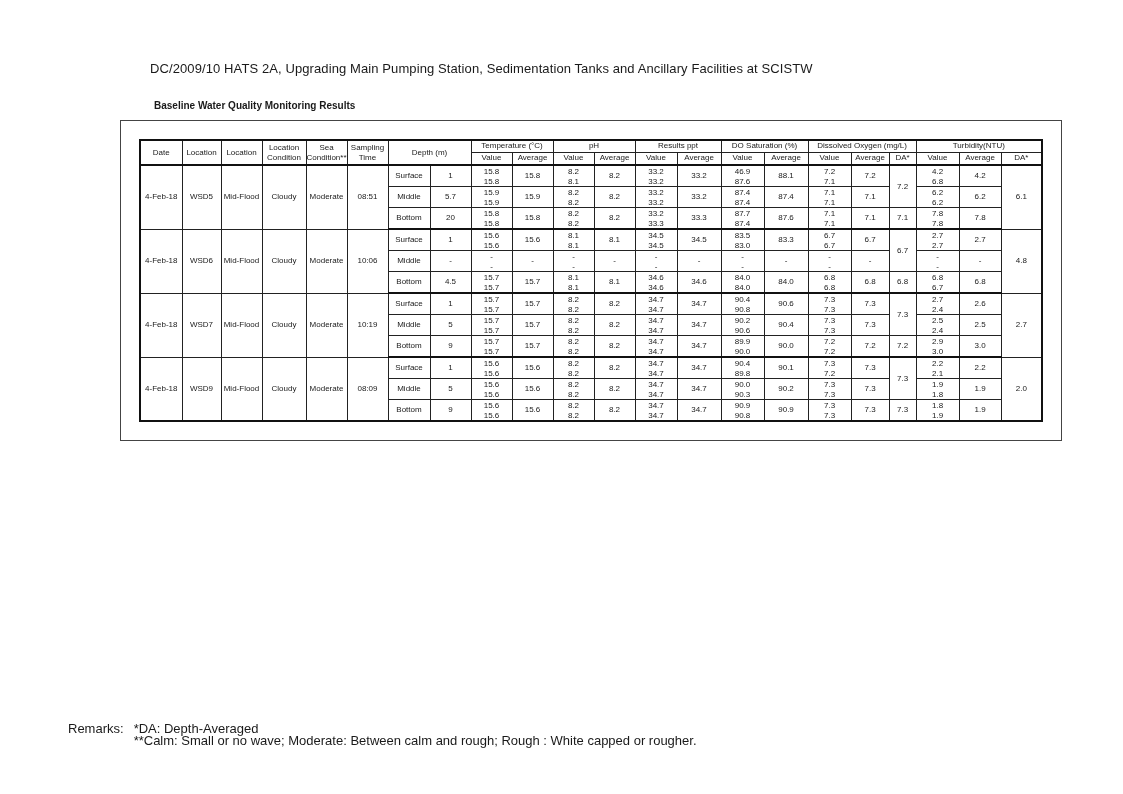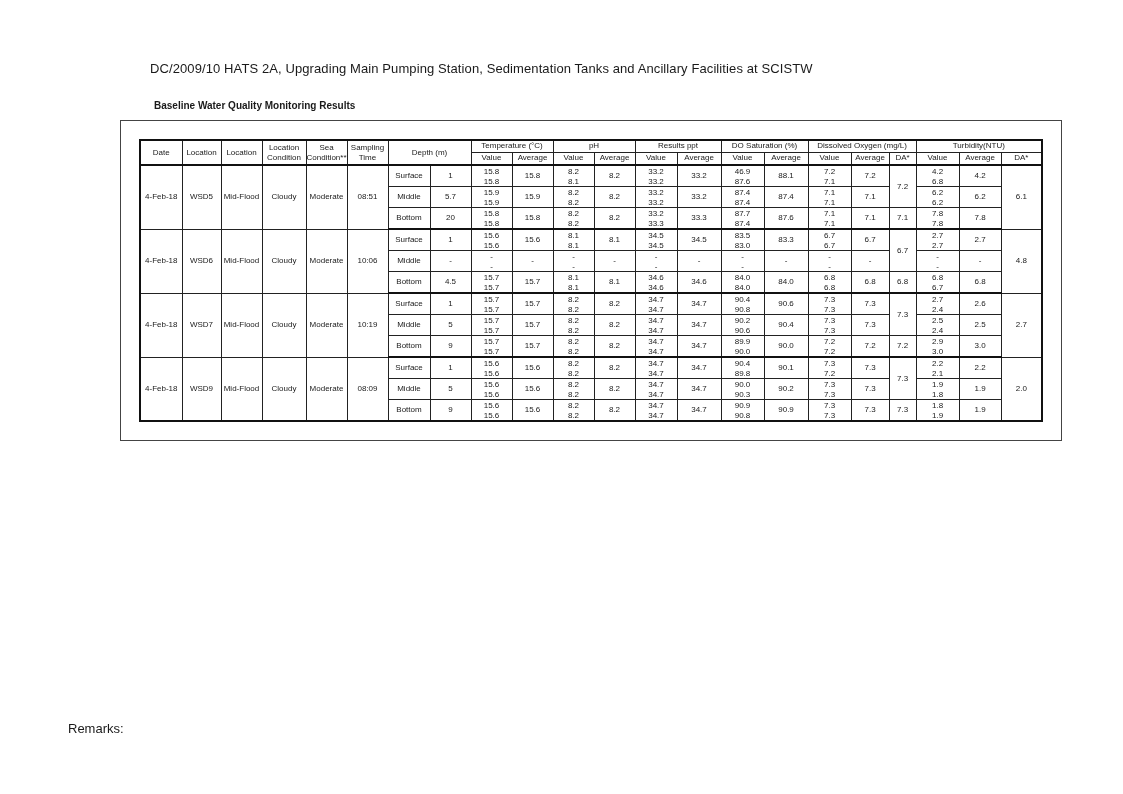--- a/index.html
+++ b/index.html
@@ -575,15 +575,19 @@
               <div class="v">1.9</div>
             </td>
             <td>1.9</td>
           </tr>
         </tbody>
     </table>
   </div>
 
   <div class="remarks">
     <span class="remarks-label">Remarks:</span>
+    <div class="remarks-lines">
+      <div>*DA: Depth-Averaged</div>
+      <div>**Calm: Small or no wave; Moderate: Between calm and rough; Rough : White capped or rougher.</div>
+    </div>
   </div>
 
 </div>
 
 </body></html>

